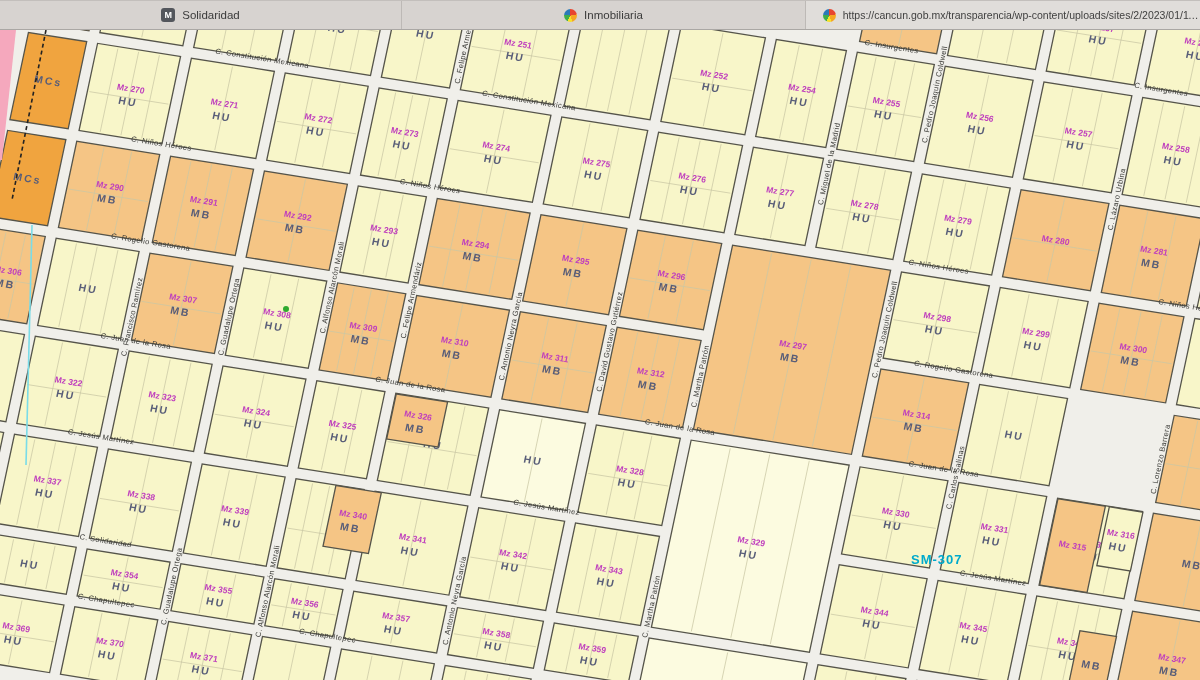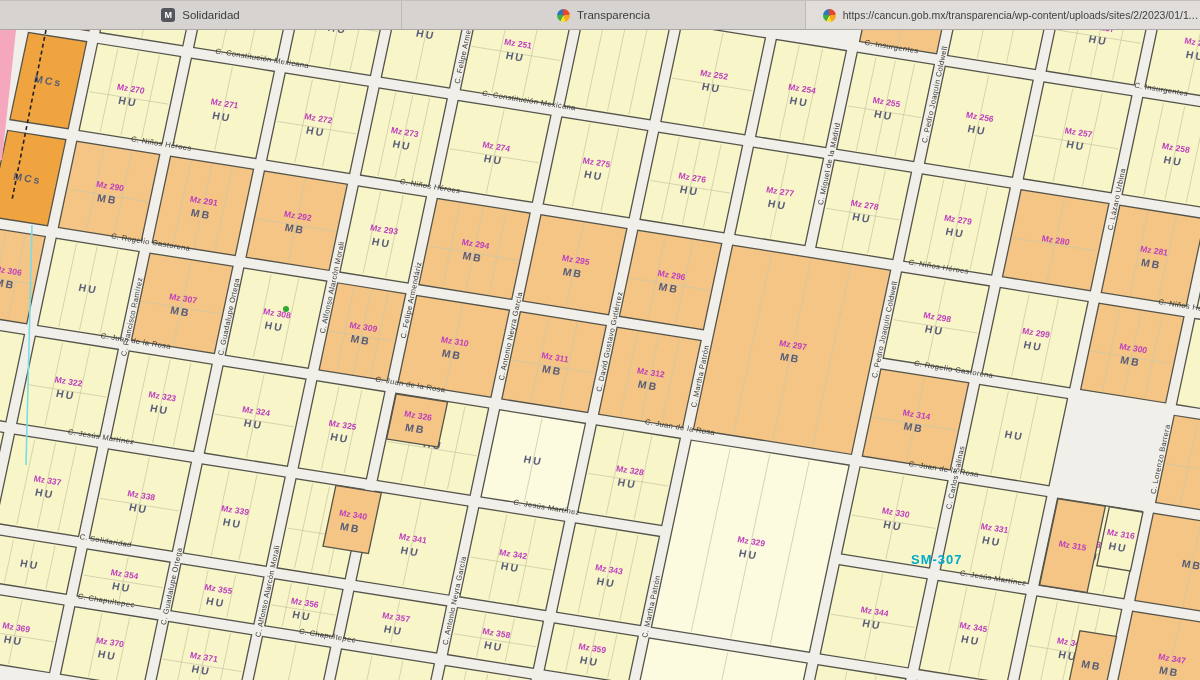--- a/index.html
+++ b/index.html
@@ -602,19 +602,19 @@
     </svg>
 </div>
 
 <div id="browser-bar">
   <div class="tab" id="tab-1">
     <span class="m-icon">M</span>
     <span>Solidaridad</span>
   </div>
   <div class="tab" id="tab-2">
     <span class="cancun-icon"></span>
-    <span>Transparencia</span>
+    <span>Inmobiliaria</span>
   </div>
   <div id="url-section">
     <span class="cancun-icon"></span>
     <span class="url-text">https://cancun.gob.mx/transparencia/wp-content/uploads/sites/2/2023/01/11.-...</span>
   </div>
 </div>
 
 </body></html>

